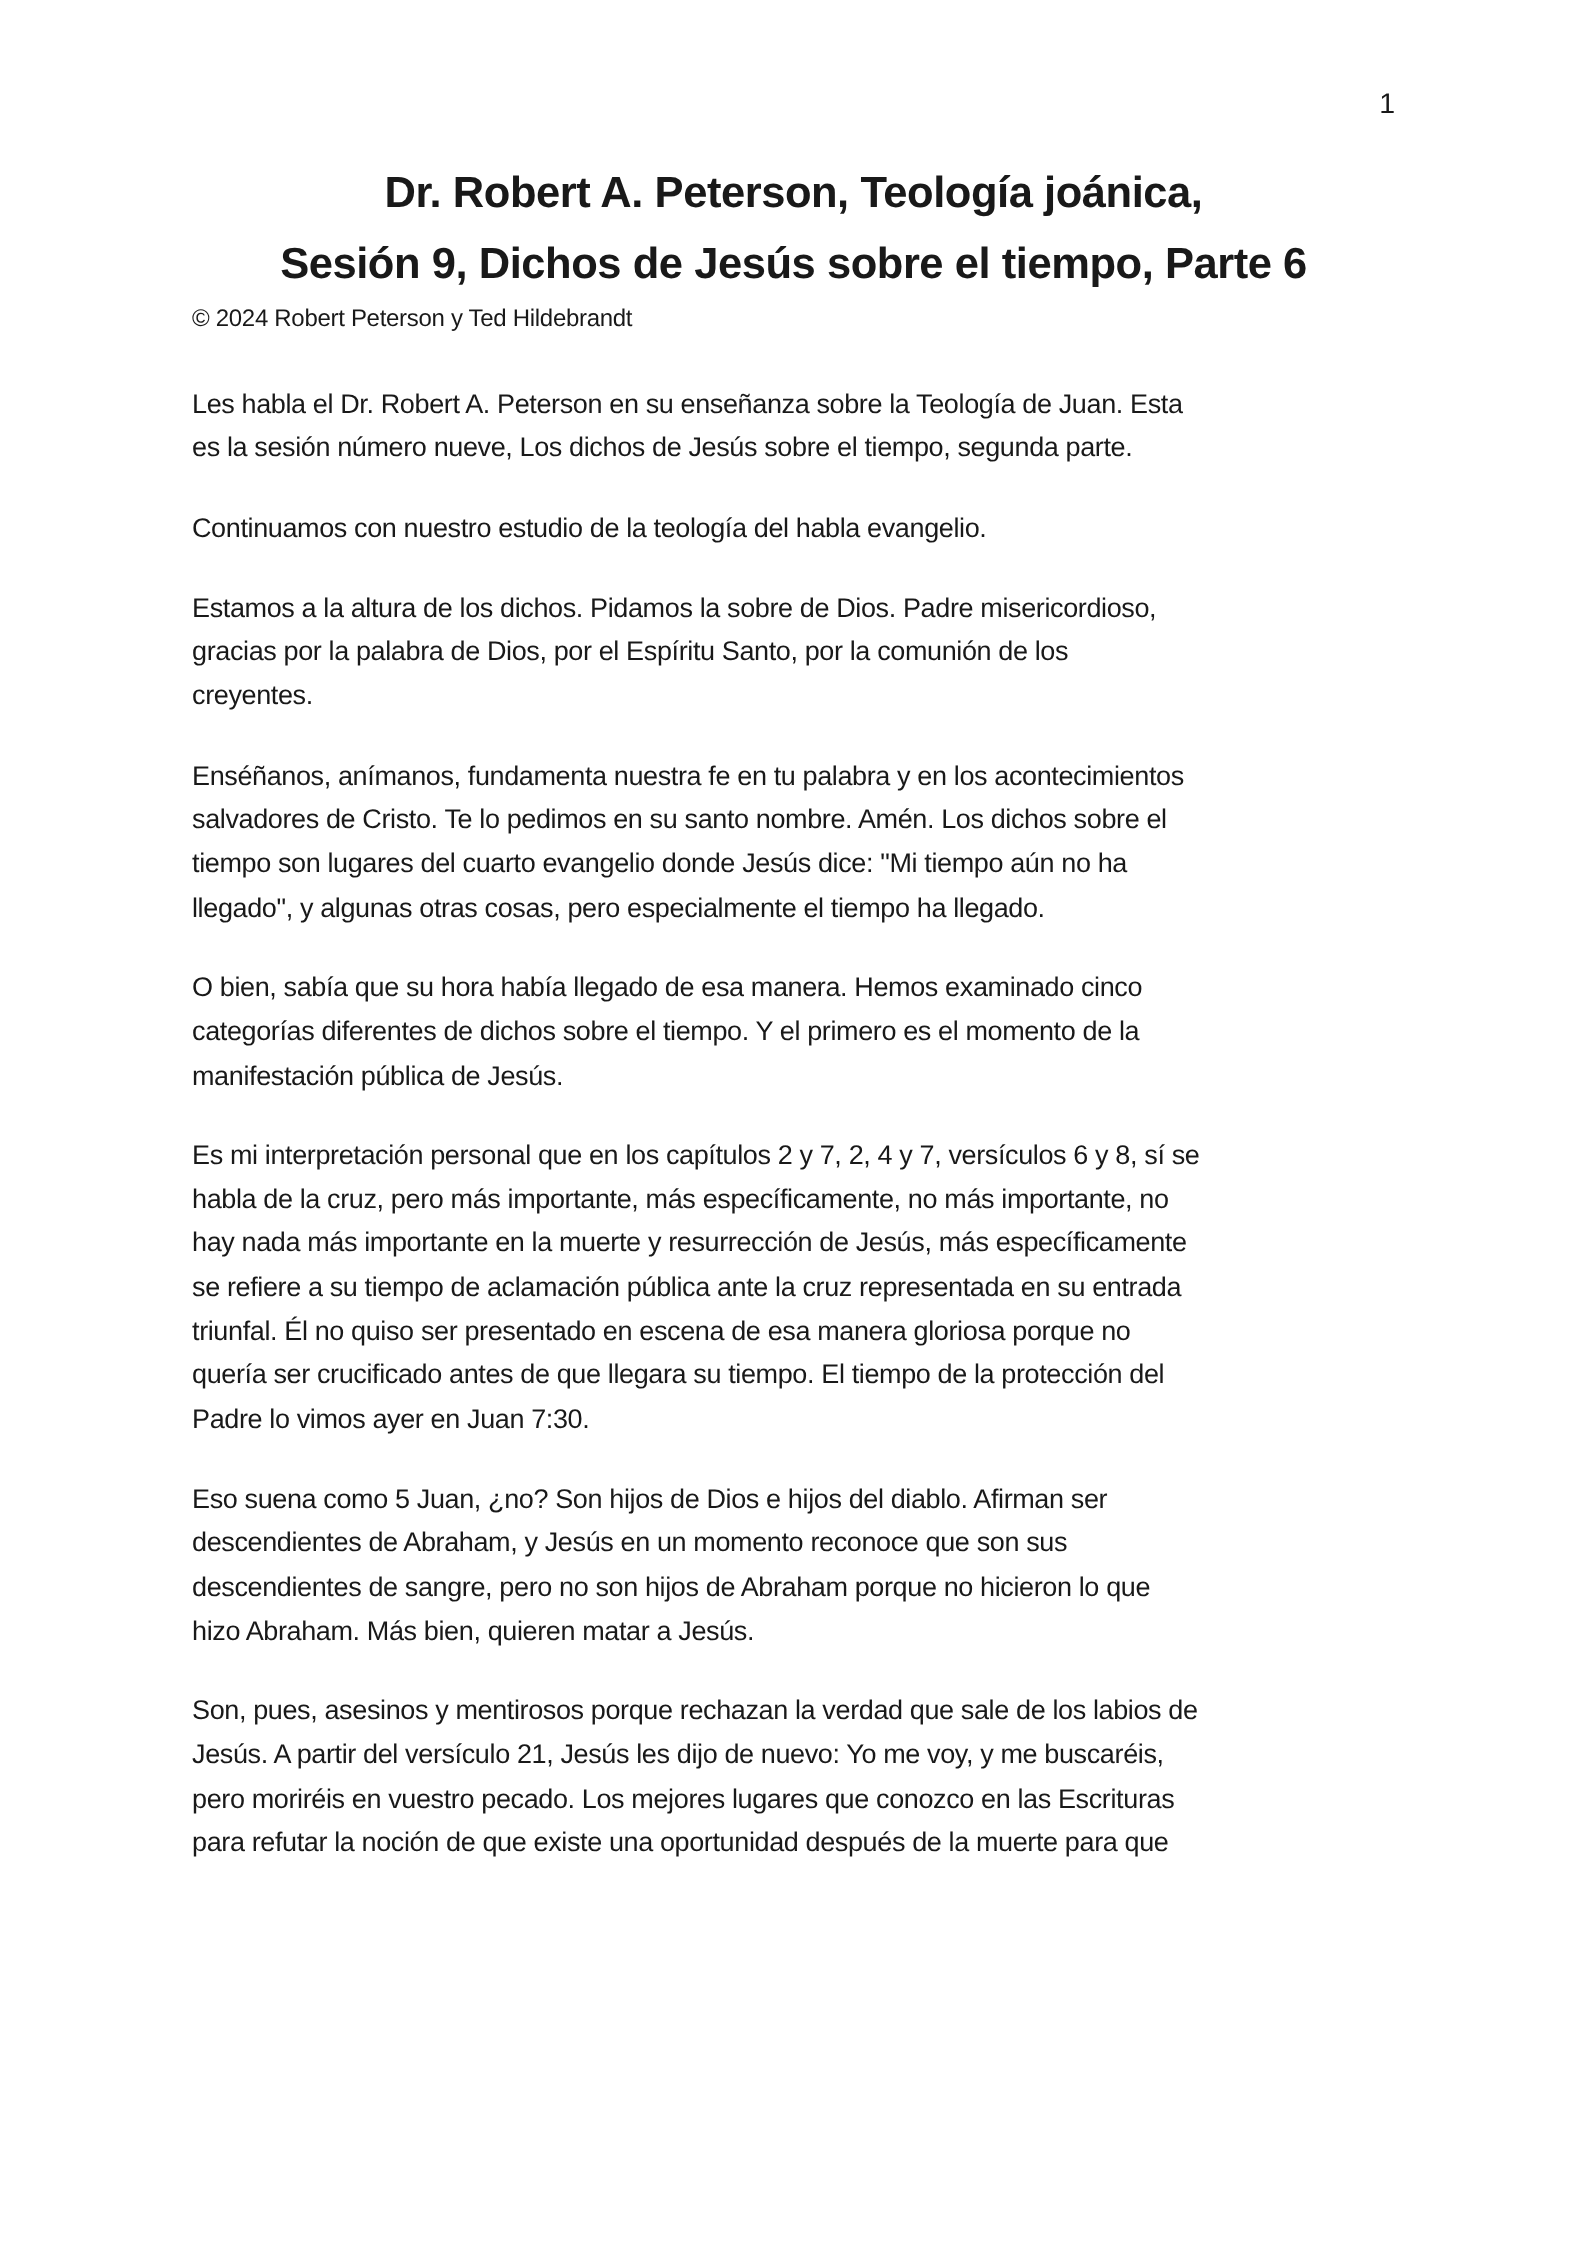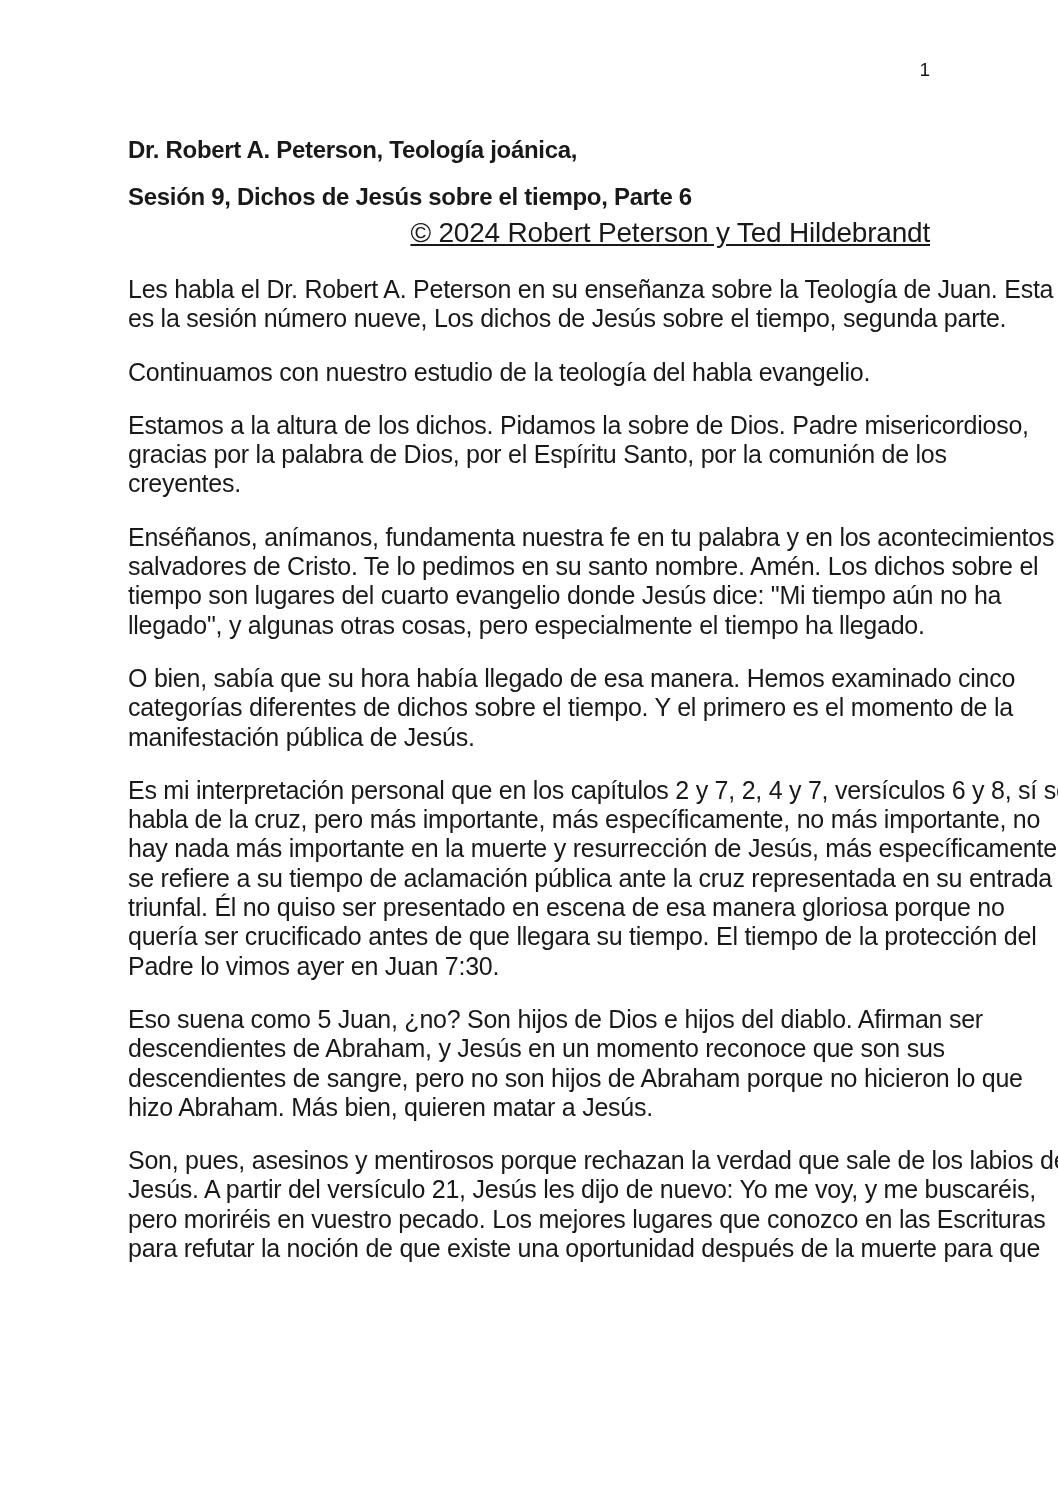--- a/index.html
+++ b/index.html
@@ -19,38 +19,38 @@
     padding: 0 128px;
     overflow: hidden;
   }
   .page-number {
     margin-top: 58px;
     text-align: right;
     font-size: 19px;
     line-height: 24px;
   }
   .doc-title {
-    margin-top: 44px;
+    margin-top: 24px;
+    text-align: center;
     font-weight: bold;
-    font-size: 24px;
+    font-size: 29px;
     line-height: 47px;
     letter-spacing: -0.3px;
   }
   .doc-subtitle {
-    text-align: right;
-    font-size: 28px;
+    text-align: left;
+    font-size: 16px;
     line-height: 26px;
     letter-spacing: -0.2px;
-    text-decoration: underline;
   }
   .body-text {
     margin-top: 29px;
   }
   .para {
-    font-size: 25px;
+    font-size: 18px;
     line-height: 29.3px;
     letter-spacing: -0.25px;
     white-space: pre;
     margin: 0 0 24px 0;
   }
 </style>
 </head>
 <body>
 
 <div class="page">

